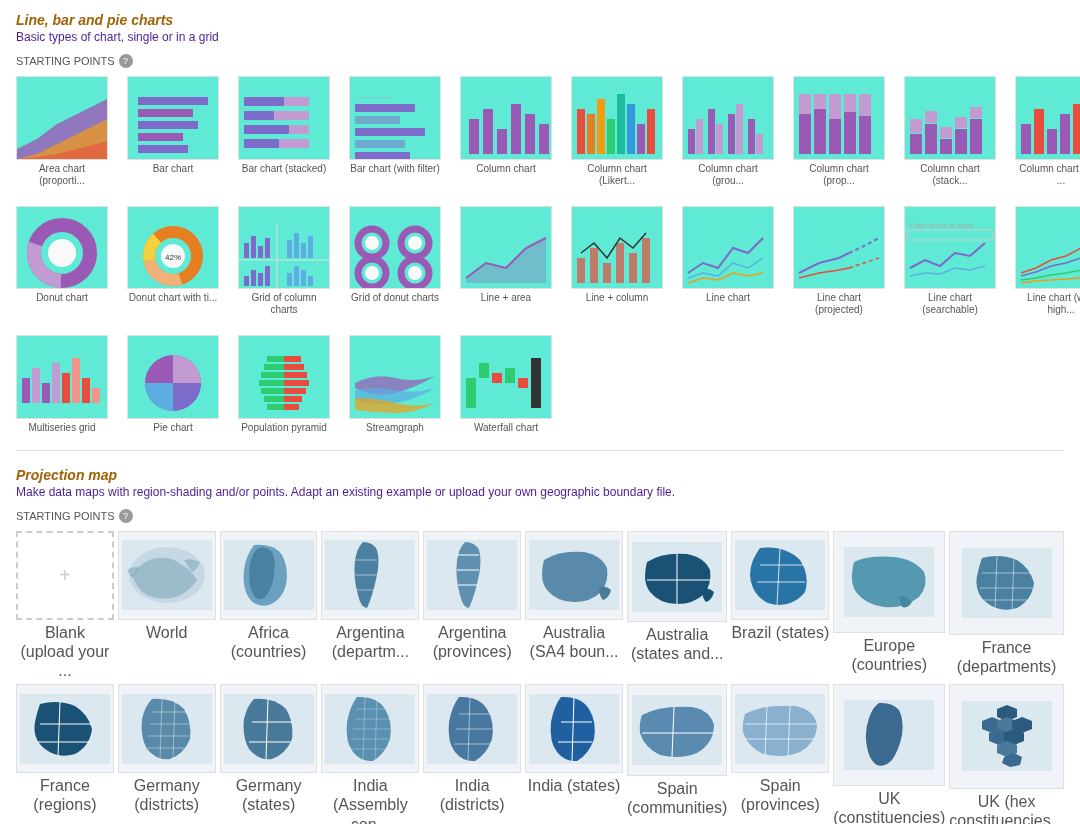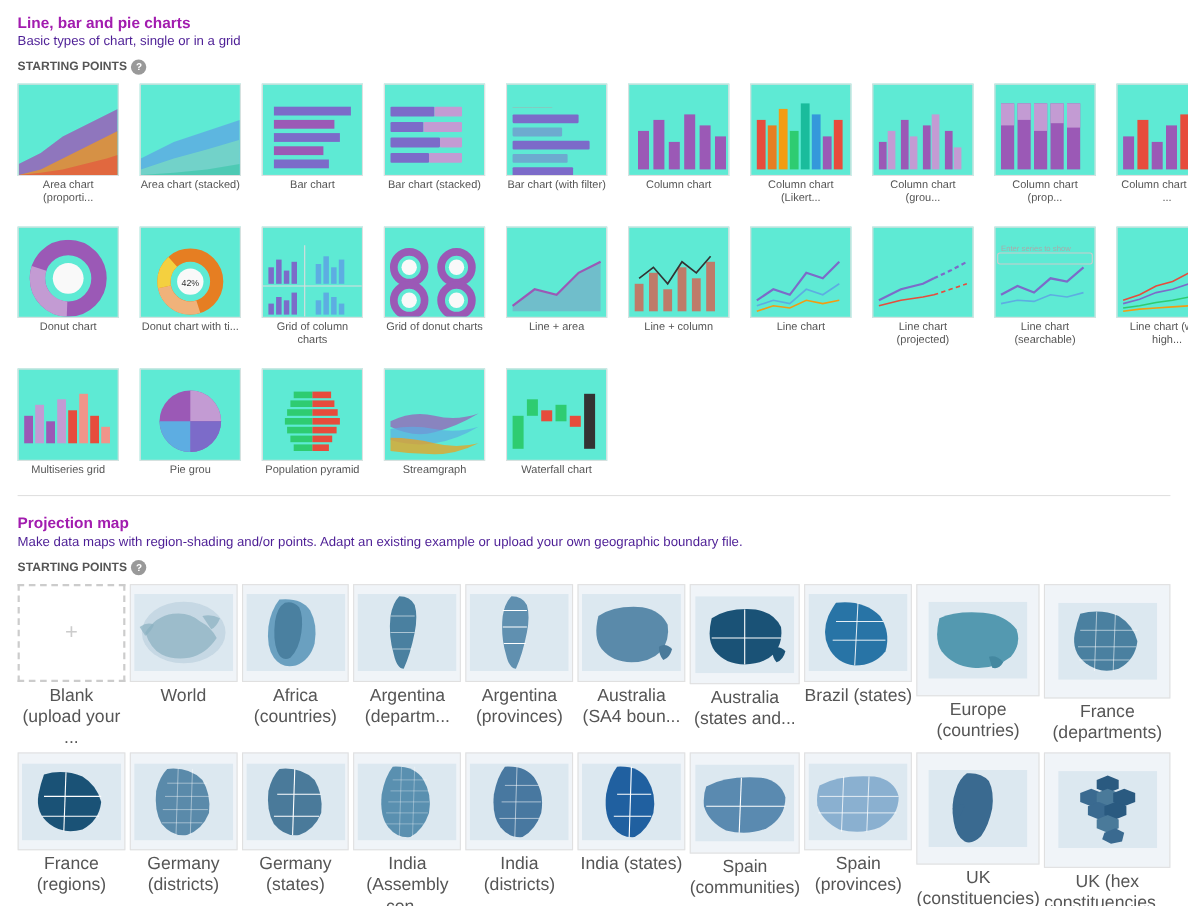--- a/index.html
+++ b/index.html
@@ -1,23 +1,23 @@
 <!DOCTYPE html>
 <html><head>
   <meta charset="utf-8">
   <style>
     * { box-sizing: border-box; margin: 0; padding: 0; }
     body { font-family: Arial, sans-serif; font-size: 12px; background: #fff; color: #333; overflow-x: hidden; }
     
     .page { padding: 12px 16px; max-width: 1080px; }
     
-    .section-title { font-size: 14px; font-weight: bold; color: #a21caf; margin-bottom: 2px; }
+    .section-title { font-size: 14px; font-weight: bold; color: #a16207; margin-bottom: 2px; font-style: italic; }
     .section-subtitle { font-size: 12px; color: #4c1d95; margin-bottom: 10px; }
     
-    .section-label { font-size: 11px; font-weight: bold; color: #555; display: flex; align-items: center; gap: 4px; margin-bottom: 8px; }
+    .section-label { font-size: 11px; font-weight: normal; color: #555; display: flex; align-items: center; gap: 4px; margin-bottom: 8px; }
     .help-icon { display: inline-flex; align-items: center; justify-content: center; width: 14px; height: 14px; border-radius: 50%; background: #999; color: #fff; font-size: 9px; cursor: pointer; }
     
     .chart-grid { display: grid; grid-template-columns: repeat(10, 1fr); gap: 19px; margin-bottom: 16px; }
     
     .chart-item { display: flex; flex-direction: column; align-items: center; cursor: pointer; }
     .chart-thumb { width: 100%; aspect-ratio: 1.1; border: 1px solid #e0e0e0; background: #5eead4; overflow: hidden; display: flex; align-items: flex-end; justify-content: center; margin-bottom: 3px; }
     .chart-label { font-size: 10px; color: #555; text-align: center; line-height: 1.2; width: 100%; }
     
     .divider { border: none; border-top: 1px solid #e0e0e0; margin: 16px 0; }
     
@@ -54,30 +54,20 @@
               </linearGradient>
             </defs>
             <polygon points="0,60 20,50 40,35 60,25 80,15 90,10 90,70 0,70" fill="#9b59b6" opacity="0.8"></polygon>
             <polygon points="0,70 20,65 40,55 60,45 80,35 90,30 90,70 0,70" fill="#f39c12" opacity="0.7"></polygon>
             <polygon points="0,70 20,68 40,65 60,60 80,55 90,52 90,70 0,70" fill="#e74c3c" opacity="0.6"></polygon>
           </svg>
         </div>
         <div class="chart-label">Area chart (proporti...</div>
       </div>
 
-      <div class="chart-item">
-        <div class="chart-thumb">
-          <svg width="90" height="70" viewBox="0 0 90 70">
-            <polygon points="0,55 30,40 60,30 90,20 90,70 0,70" fill="#5dade2" opacity="0.85"></polygon>
-            <polygon points="0,65 30,55 60,47 90,38 90,70 0,70" fill="#76d7c4" opacity="0.85"></polygon>
-            <polygon points="0,70 30,68 60,65 90,60 90,70 0,70" fill="#48c9b0" opacity="0.85"></polygon>
-          </svg>
-        </div>
-        <div class="chart-label">Area chart (stacked)</div>
-      </div>
 
       <div class="chart-item">
         <div class="chart-thumb">
           <svg width="90" height="70" viewBox="0 0 90 70">
             <rect x="10" y="8" width="70" height="8" fill="#7c6bc9"></rect>
             <rect x="10" y="20" width="55" height="8" fill="#9b59b6"></rect>
             <rect x="10" y="32" width="60" height="8" fill="#7c6bc9"></rect>
             <rect x="10" y="44" width="45" height="8" fill="#9b59b6"></rect>
             <rect x="10" y="56" width="50" height="8" fill="#7c6bc9"></rect>
           </svg>
@@ -174,20 +164,37 @@
             <rect x="5" y="5" width="12" height="20" fill="#c39bd3"></rect>
             <rect x="20" y="5" width="12" height="15" fill="#c39bd3"></rect>
             <rect x="35" y="5" width="12" height="25" fill="#c39bd3"></rect>
             <rect x="50" y="5" width="12" height="18" fill="#c39bd3"></rect>
             <rect x="65" y="5" width="12" height="22" fill="#c39bd3"></rect>
           </svg>
         </div>
         <div class="chart-label">Column chart (prop...</div>
       </div>
 
+      <div class="chart-item">
+        <div class="chart-thumb">
+          <svg width="90" height="70" viewBox="0 0 90 70">
+            <rect x="5" y="45" width="12" height="20" fill="#9b59b6"></rect>
+            <rect x="5" y="30" width="12" height="14" fill="#c39bd3"></rect>
+            <rect x="20" y="35" width="12" height="30" fill="#9b59b6"></rect>
+            <rect x="20" y="22" width="12" height="12" fill="#c39bd3"></rect>
+            <rect x="35" y="50" width="12" height="15" fill="#9b59b6"></rect>
+            <rect x="35" y="38" width="12" height="11" fill="#c39bd3"></rect>
+            <rect x="50" y="40" width="12" height="25" fill="#9b59b6"></rect>
+            <rect x="50" y="28" width="12" height="11" fill="#c39bd3"></rect>
+            <rect x="65" y="30" width="12" height="35" fill="#9b59b6"></rect>
+            <rect x="65" y="18" width="12" height="11" fill="#c39bd3"></rect>
+          </svg>
+        </div>
+        <div class="chart-label">Column chart (stack...</div>
+      </div>
 
       <div class="chart-item">
         <div class="chart-thumb">
           <svg width="90" height="70" viewBox="0 0 90 70">
             <rect x="5" y="35" width="10" height="30" fill="#9b59b6"></rect>
             <rect x="18" y="20" width="10" height="45" fill="#e74c3c"></rect>
             <rect x="31" y="40" width="10" height="25" fill="#9b59b6"></rect>
             <rect x="44" y="25" width="10" height="40" fill="#9b59b6"></rect>
             <rect x="57" y="15" width="10" height="50" fill="#e74c3c"></rect>
             <rect x="70" y="30" width="10" height="35" fill="#9b59b6"></rect>
@@ -357,21 +364,21 @@
 
       <div class="chart-item">
         <div class="chart-thumb">
           <svg width="90" height="70" viewBox="0 0 90 70">
             <circle cx="45" cy="35" r="28" fill="#9b59b6"></circle>
             <path d="M45,35 L45,7 A28,28 0 0,1 73,35 Z" fill="#c39bd3"></path>
             <path d="M45,35 L73,35 A28,28 0 0,1 45,63 Z" fill="#7c6bc9"></path>
             <path d="M45,35 L45,63 A28,28 0 0,1 17,35 Z" fill="#5dade2"></path>
           </svg>
         </div>
-        <div class="chart-label">Pie grou</div>
+        <div class="chart-label">Pie chart</div>
       </div>
 
       <div class="chart-item">
         <div class="chart-thumb">
           <svg width="90" height="70" viewBox="0 0 90 70">
 
             <rect x="28" y="8" width="17" height="6" fill="#2ecc71"></rect>
             <rect x="25" y="16" width="20" height="6" fill="#2ecc71"></rect>
             <rect x="22" y="24" width="23" height="6" fill="#2ecc71"></rect>
             <rect x="20" y="32" width="25" height="6" fill="#2ecc71"></rect>

